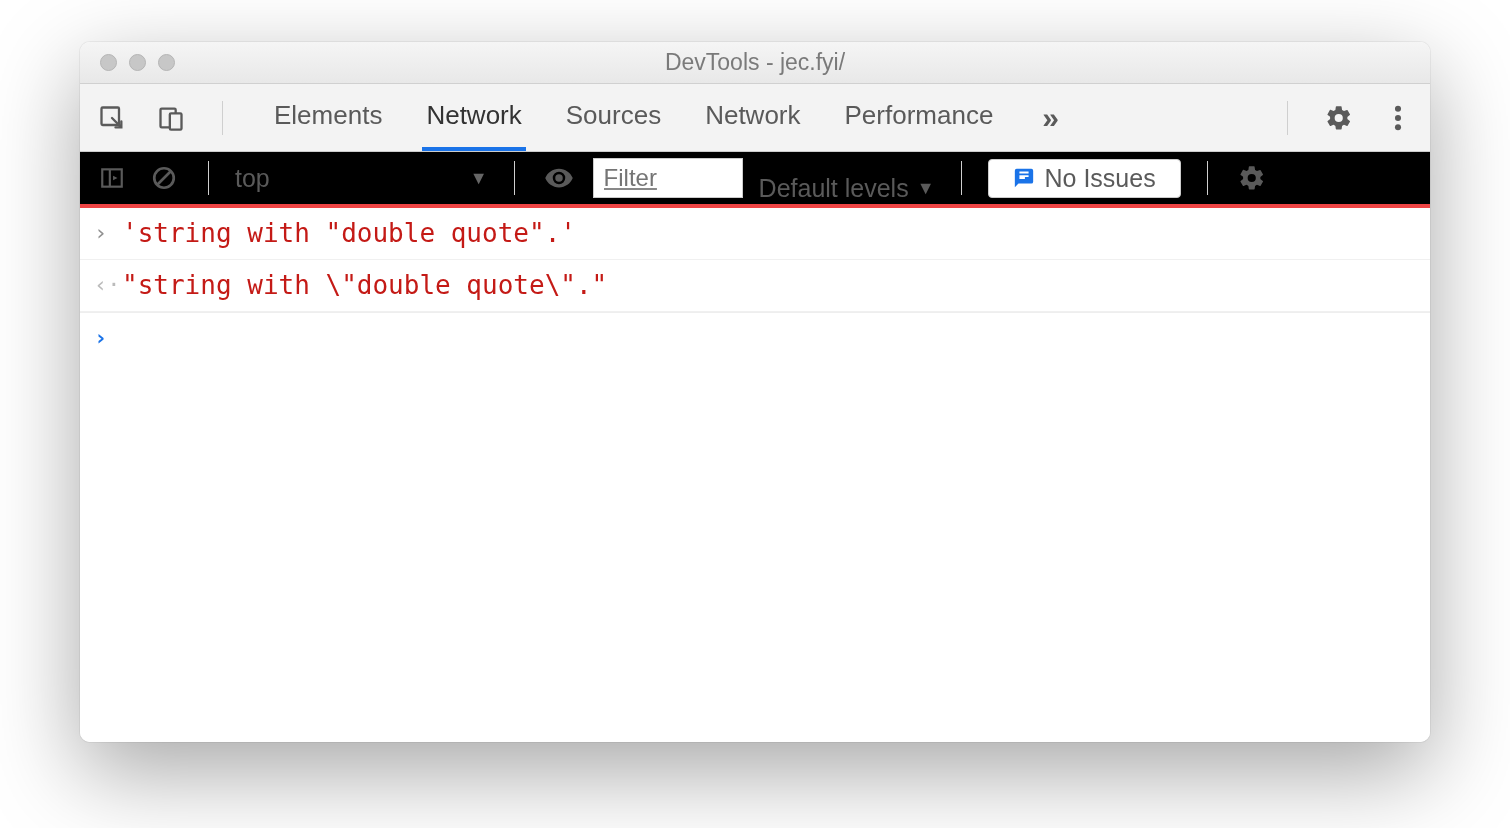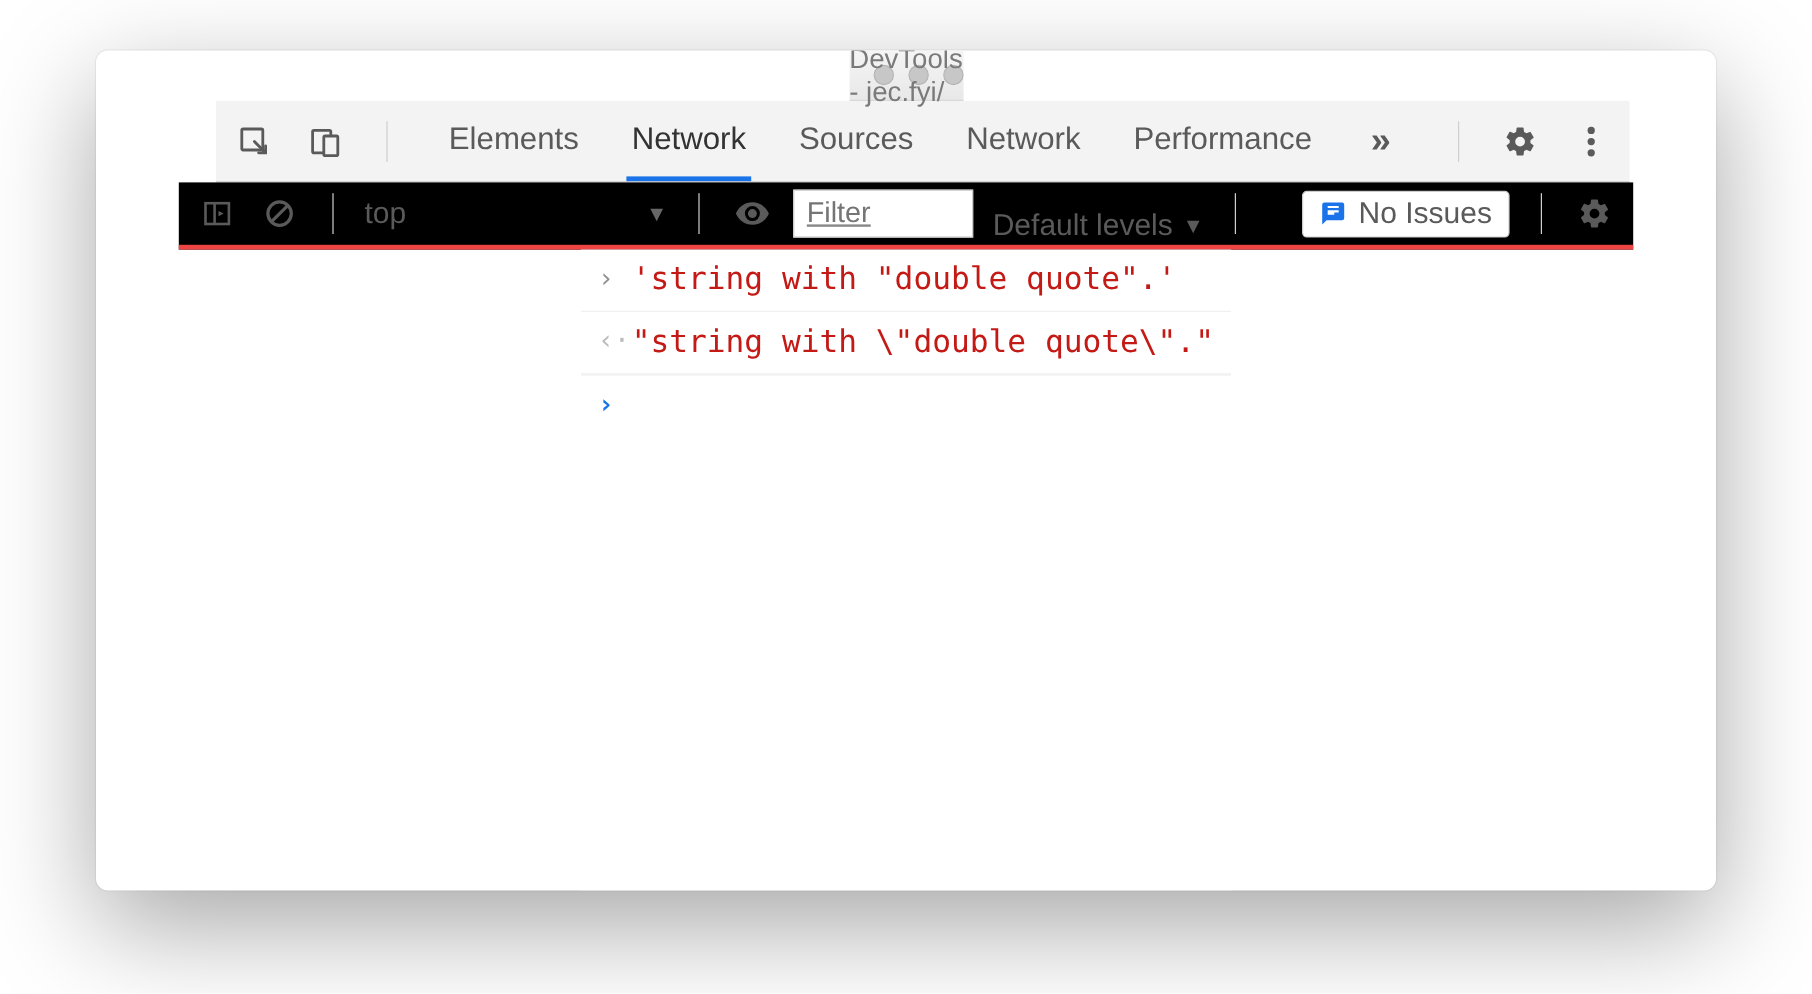--- a/index.html
+++ b/index.html
@@ -1,36 +1,36 @@
 <!DOCTYPE html>
 <html><head>
 <meta charset="utf-8">
 <style>
 * { margin:0; padding:0; box-sizing:border-box; }
 body { font-family:-apple-system,BlinkMacSystemFont,"Segoe UI",sans-serif; background:#fff; width:1510px; height:828px; position:relative; }
-.window { position:absolute; left:80px; top:42px; width:1350px; height:700px; background:#fff; border-radius:10px; box-shadow:0 30px 90px rgba(0,0,0,.35), 0 0 0 1px rgba(0,0,0,.05); overflow:hidden; display:flex; flex-direction:column;align-items:center; }
+.window { position:absolute; left:80px; top:42px; width:1350px; height:700px; background:#fff; border-radius:10px; box-shadow:0 30px 90px rgba(0,0,0,.35), 0 0 0 1px rgba(0,0,0,.05); overflow:hidden; display:flex; flex-direction:column; }
 .titlebar { height:42px; background:linear-gradient(#f5f5f5,#e8e8e8); border-bottom:1px solid #d0d0d0; display:flex; align-items:center; position:relative; }
 .traffic { display:flex; gap:12px; padding-left:20px; }
 .dot { width:17px; height:17px; border-radius:50%; background:#c7c7c7; border:1px solid #b5b5b5; }
 .titletxt { position:absolute; left:50%; transform:translateX(-50%); color:#7a7a7a; font-size:23px; }
-.tabbar { height:68px; background:#f3f3f3; border-bottom:1px solid #ccc; display:flex; align-items:center; padding:0 14px; gap:23px;margin-left:28px; }
+.tabbar { height:68px; background:#f3f3f3; border-bottom:1px solid #ccc; display:flex; align-items:center; padding:0 14px; gap:23px; }
 .iconbtn { width:36px; height:36px; display:flex; align-items:center; justify-content:center; color:#5a5a5a; }
 .divider { width:1px; height:34px; background:#cfcfcf; margin:0 10px; }
 .tabs { display:flex; align-items:stretch; height:100%; gap:36px; margin-left:14px; }
 .tab { display:flex; align-items:center; font-size:26px; color:#5a5a5a; border-bottom:4px solid transparent; padding:0 4px; cursor:pointer; }
 .tab.active { color:#333; border-bottom-color:#1a73e8; }
 .more-tabs { margin-left:22px; display:flex; align-items:center; font-size:30px; color:#5a5a5a; font-weight:bold; }
 .spacer { flex:1; }
 .toolbar { height:56px; background:#000000; border-bottom:4px solid #ef4444; display:flex; align-items:center; padding:0 14px; gap:16px; }
 .ctx { display:flex; align-items:center; font-size:25px; color:#5a5a5a; gap:200px; }
 .ctx .tri { font-size:18px; color:#666; }
 .filter-input { width:150px; height:40px; border:1px solid #ccc; background:#fff; font-size:24px; padding:0 10px; color:#888;text-decoration:underline; }
 .levels { font-size:25px; color:#5a5a5a; display:flex; align-items:center; gap:8px;margin-top:20px; }
 .levels .tri { font-size:18px; }
-.issues { display:flex; align-items:center; gap:10px; border:1px solid #ccc; background:#fff; border-radius:4px; padding:4px 14px; font-size:25px; color:#5a5a5a;margin-left:29px; }
+.issues { display:flex; align-items:center; gap:10px; border:1px solid #ccc; background:#fff; border-radius:4px; padding:4px 24px; font-size:25px; color:#5a5a5a; }
 .console-body { flex:1; background:#fff; overflow:auto; }
 .row { display:flex; align-items:flex-start; padding:6px 14px; border-bottom:1px solid #f0f0f0; font-family:Menlo,Consolas,monospace; font-size:26px; line-height:1.5; }
 .row:last-of-type { border-bottom:none; }
 .gutter { width:28px; flex-shrink:0; color:#919191; font-size:22px; padding-top:2px; }
 .gutter.out { color:#bbb; }
 .gutter.prompt { color:#1a73e8; font-weight:bold; }
 .code { color:#c41a16; white-space:pre; }
 svg { display:block; }
 </style>
 </head>

